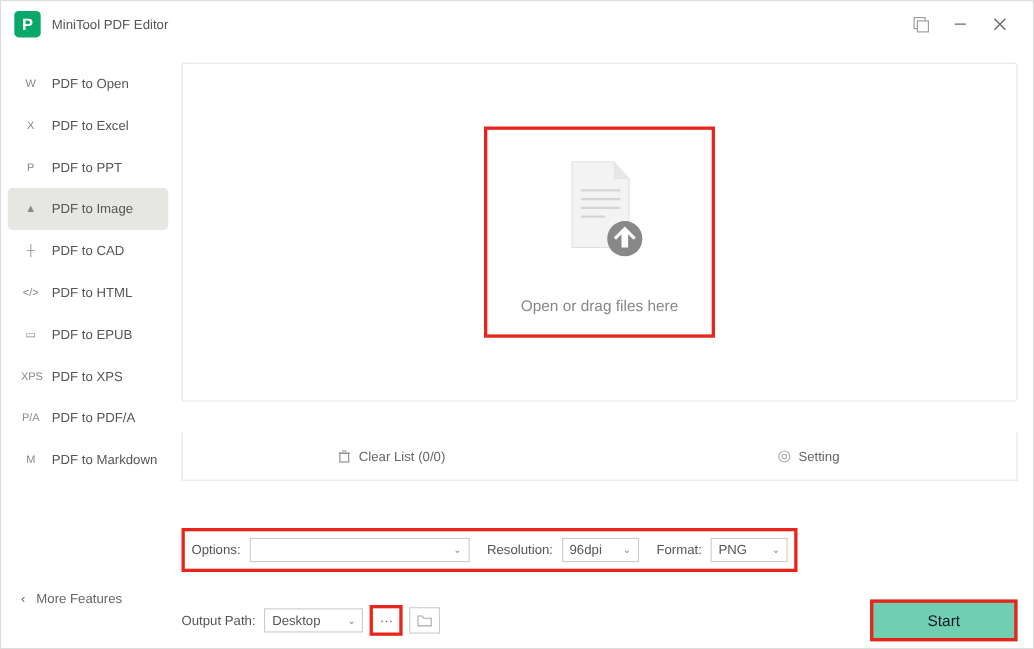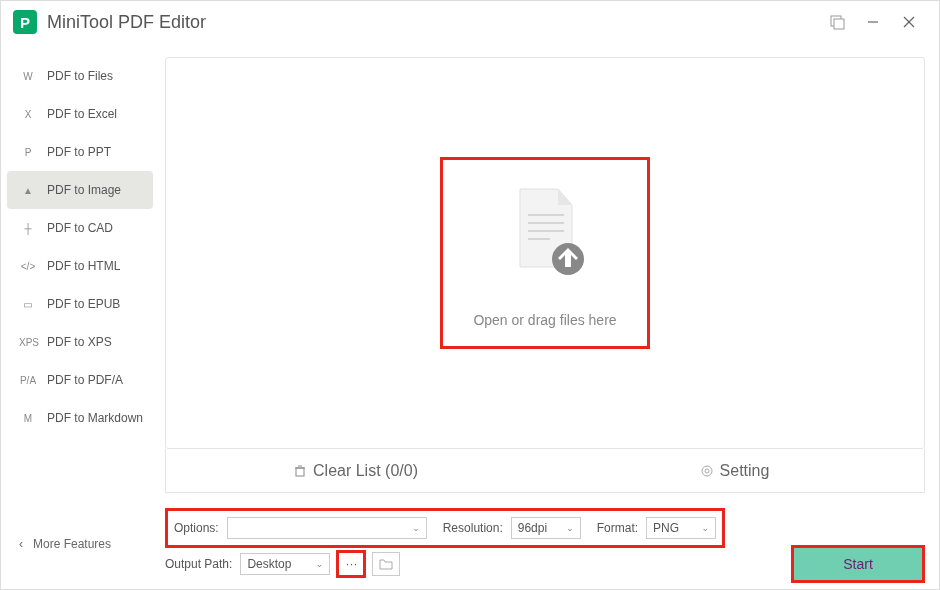--- a/index.html
+++ b/index.html
@@ -1,45 +1,45 @@
 <!DOCTYPE html>
 <html><head>
   <meta charset="utf-8">
   <style>
     * { margin: 0; padding: 0; box-sizing: border-box; font-family: -apple-system, BlinkMacSystemFont, "Segoe UI", Arial, sans-serif; }
     body { background: #fff; width: 940px; height: 590px; overflow: hidden; }
     .window { width: 940px; height: 590px; border: 1px solid #ddd; display: flex; flex-direction: column; }
     .titlebar { height: 42px; display: flex; align-items: center; padding: 0 12px; }
     .logo { width: 24px; height: 24px; background: #08a86b; border-radius: 4px; display: flex; align-items: center; justify-content: center; color: #fff; font-weight: bold; font-size: 15px; margin-right: 10px; }
-    .title { font-size: 18px; color: #555; flex: 1; }
+    .title { font-size: 12px; color: #555; flex: 1; }
     .winbtn { width: 36px; height: 32px; display: flex; align-items: center; justify-content: center; cursor: pointer; color: #666; }
     .body { flex: 1; display: flex; }
     .sidebar { width: 158px; padding-top: 14px; display: flex; flex-direction: column; }
     .sb-item { height: 38px; display: flex; align-items: center; padding-left: 18px; font-size: 12px; color: #555; cursor: pointer; }
     .sb-item.active { background: #e6e6e3; border-radius: 4px; margin: 0 6px; padding-left: 12px; }
     .sb-icon { width: 18px; font-size: 10px; color: #888; margin-right: 10px; text-align: center; font-family: Arial; }
     .more-feat { margin-top: auto; margin-bottom: 30px; height: 30px; display: flex; align-items: center; padding-left: 18px; font-size: 12px; color: #666; cursor: pointer; }
-    .main { flex: 1; display: flex; flex-direction: column; padding: 14px 14px 10px 6px; }
+    .main { flex: 1; display: flex; flex-direction: column; padding: 14px 14px 10px 6px; gap: 28px; }
     .dropzone { flex: 1; border: 1px solid #e5e5e5; border-radius: 3px; position: relative; display: flex; align-items: center; justify-content: center; }
     .drop-inner { display: flex; flex-direction: column; align-items: center; border: 3px solid #e8241b; padding: 14px 30px 18px; }
     .file-illus { width: 120px; height: 120px; position: relative; margin-bottom: 18px; display:flex; align-items:center; justify-content:center;}
     .file-illus svg { display:block; }
     .drop-text { font-size: 14px; color: #888; }
     .actionbar { height: 44px; border: 1px solid #e5e5e5; border-top: none; display: flex; align-items: center; }
-    .ab-item { flex: 1; display: flex; align-items: center; justify-content: center; font-size: 16px; color: #666; cursor: pointer; height:100%; }
+    .ab-item { flex: 1; display: flex; align-items: center; justify-content: center; font-size: 12px; color: #666; cursor: pointer; height:100%; }
     .ab-item.green { color: #08a86b; }
     .ab-item .ic { margin-right: 6px; display: inline-flex; }
     .highlight { border: 3px solid #e8241b; padding: 0 10px; height: 34px; display:flex; align-items:center; }
     .options-row { height: 30px; margin-top: 20px; display: flex; align-items: center; font-size: 12px; color: #555; }
     .opt-box { border: 3px solid #e8241b; height: 36px; display: flex; align-items: center; padding: 17px 6px; }
     .label { margin-right: 8px; }
     .select { border: 1px solid #ccc; height: 22px; display: flex; align-items: center; padding: 0 6px; font-size: 12px; color: #555; background: #fff; margin-right: 16px; position:relative;}
     .select .chev { margin-left: auto; font-size: 9px; color: #888; padding-left:8px;}
     .output-row { height: 30px; margin-top: 6px; display: flex; align-items: center; font-size: 12px; color: #555; }
-    .btn-start { margin-left: auto; width: 134px; height: 38px; background: #6fcfb0; border: 3px solid #e8241b; display: flex; align-items: center; justify-content: center; color: #701a75; font-size: 14px; cursor: pointer; }
+    .btn-start { margin-left: auto; width: 134px; height: 38px; background: #6fcfb0; border: 3px solid #e8241b; display: flex; align-items: center; justify-content: center; color: #0f172a; font-size: 14px; cursor: pointer; }
     .mini-btn { width: 28px; height: 24px; border: 1px solid #ccc; display: flex; align-items: center; justify-content: center; margin-left: 6px; cursor:pointer;}
     .mini-btn.hl { border: 3px solid #e8241b; width:30px; height:28px;}
   </style>
 </head>
 <body>
 
 <div class="window">
   <div class="titlebar">
     <div class="logo">P</div>
     <div class="title">MiniTool PDF Editor</div>
@@ -58,21 +58,21 @@
       <svg width="14" height="14">
           <line x1="2" y1="2" x2="12" y2="12" stroke="#666" stroke-width="1.2"></line>
           <line x1="12" y1="2" x2="2" y2="12" stroke="#666" stroke-width="1.2"></line>
         </svg>
     </div>
   </div>
   <div class="body">
     <div class="sidebar">
       <div class="sb-item">
           <span class="sb-icon">W</span>
-          <span>PDF to Files</span>
+          <span>PDF to Open</span>
         </div>
       <div class="sb-item">
           <span class="sb-icon">X</span>
           <span>PDF to Excel</span>
         </div>
       <div class="sb-item">
           <span class="sb-icon">P</span>
           <span>PDF to PPT</span>
         </div>
       <div class="sb-item active">

